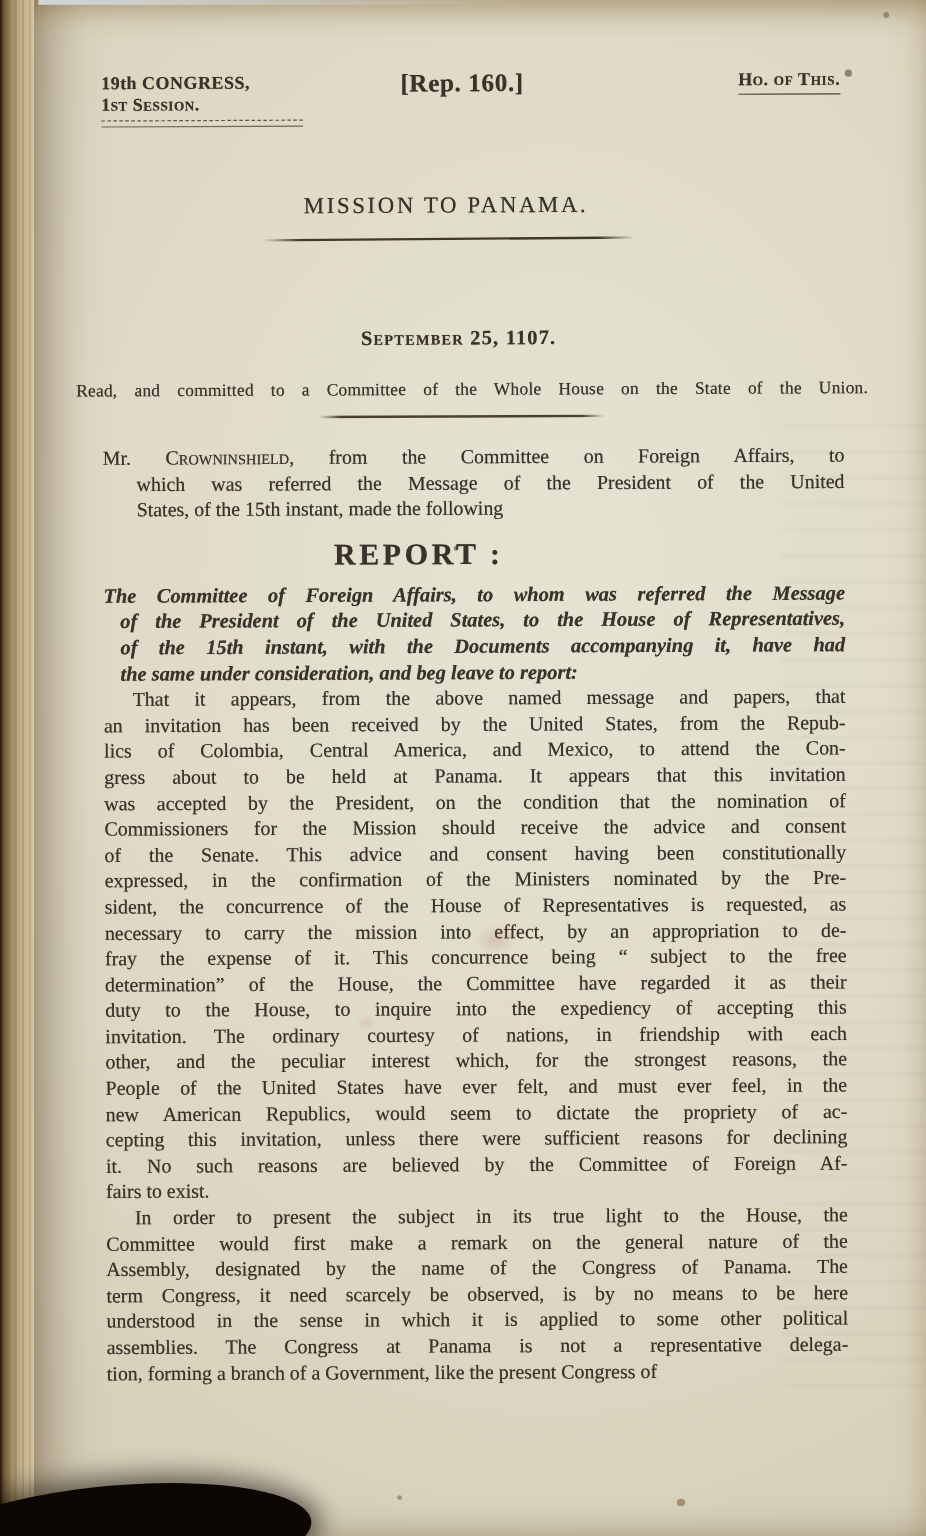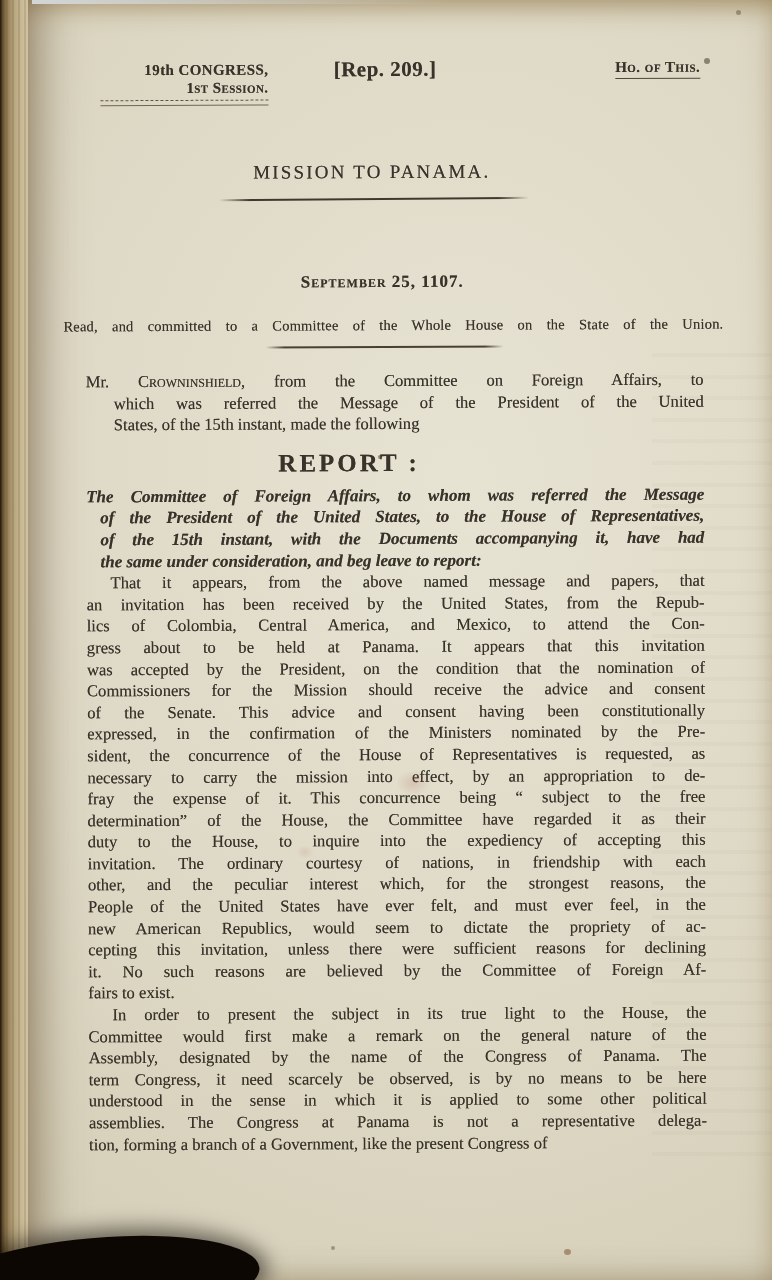--- a/index.html
+++ b/index.html
@@ -48,21 +48,21 @@
   .col{
     position:absolute;left:56px;top:0;width:618px;
     transform:rotate(-.25deg);transform-origin:50% 0;
     text-shadow:0 0 .6px rgba(56,50,42,.65);
   }
   .sc{font-variant:small-caps;}
   .ln{text-align:justify;text-align-last:justify;line-height:21.6px;}
   .ln.last{text-align-last:left;}
 
   .header{position:relative;height:62px;margin-top:60px;font-size:15px;font-weight:bold;}
-  .h-left{position:absolute;left:16px;top:0;width:168px;text-align:right;line-height:18px;letter-spacing:.4px;}
+  .h-left{position:absolute;left:0;top:0;width:168px;text-align:left;line-height:18px;letter-spacing:.4px;}
   .double-rule{margin-top:3px;height:4px;border-top:1px dashed #5c5445;border-bottom:1px solid #6e6654;}
   .h-center{position:absolute;left:50%;top:-3px;transform:translateX(-58%);font-size:21px;letter-spacing:.5px;}
   .h-right{position:absolute;right:2px;top:0;border-bottom:1.4px solid #4e463a;padding-bottom:2px;letter-spacing:.5px;}
 
   .title{margin-top:38px;text-align:center;font-size:19px;letter-spacing:2.2px;line-height:24px;transform:translateX(-22px);}
   .title-rule{margin:14px auto 0 auto;width:310px;height:2px;transform:translateX(-20px) rotate(-.2deg);
     background:linear-gradient(90deg,rgba(58,52,42,0),#3f382d 10%,#3f382d 90%,rgba(58,52,42,0));}
   .date{margin-top:72px;text-align:center;font-size:17px;font-weight:bold;letter-spacing:1px;line-height:20px;transform:translateX(-12px);}
   .committed{margin-top:25px;margin-left:-22px;width:660px;font-size:14.5px;line-height:17px;
     text-align:justify;text-align-last:justify;letter-spacing:.2px;}
@@ -89,21 +89,21 @@
     <div class="showthrough"></div>
 
     <div class="col">
 
       <div class="header">
         <div class="h-left">
           <div>19th CONGRESS,</div>
           <div class="sc">1st Session.</div>
           <div class="double-rule"></div>
         </div>
-        <div class="h-center">[Rep. 209.]</div>
+        <div class="h-center">[Rep. 160.]</div>
         <div class="h-right sc">Ho. of This.</div>
       </div>
 
       <div class="title">MISSION TO PANAMA.</div>
       <div class="title-rule"></div>
 
       <div class="date"><span class="sc">September</span><span> 25, 1107.</span></div>
 
       <div class="committed">Read, and committed to a Committee of the Whole House on the State of the Union.</div>
       <div class="mid-rule"></div>

